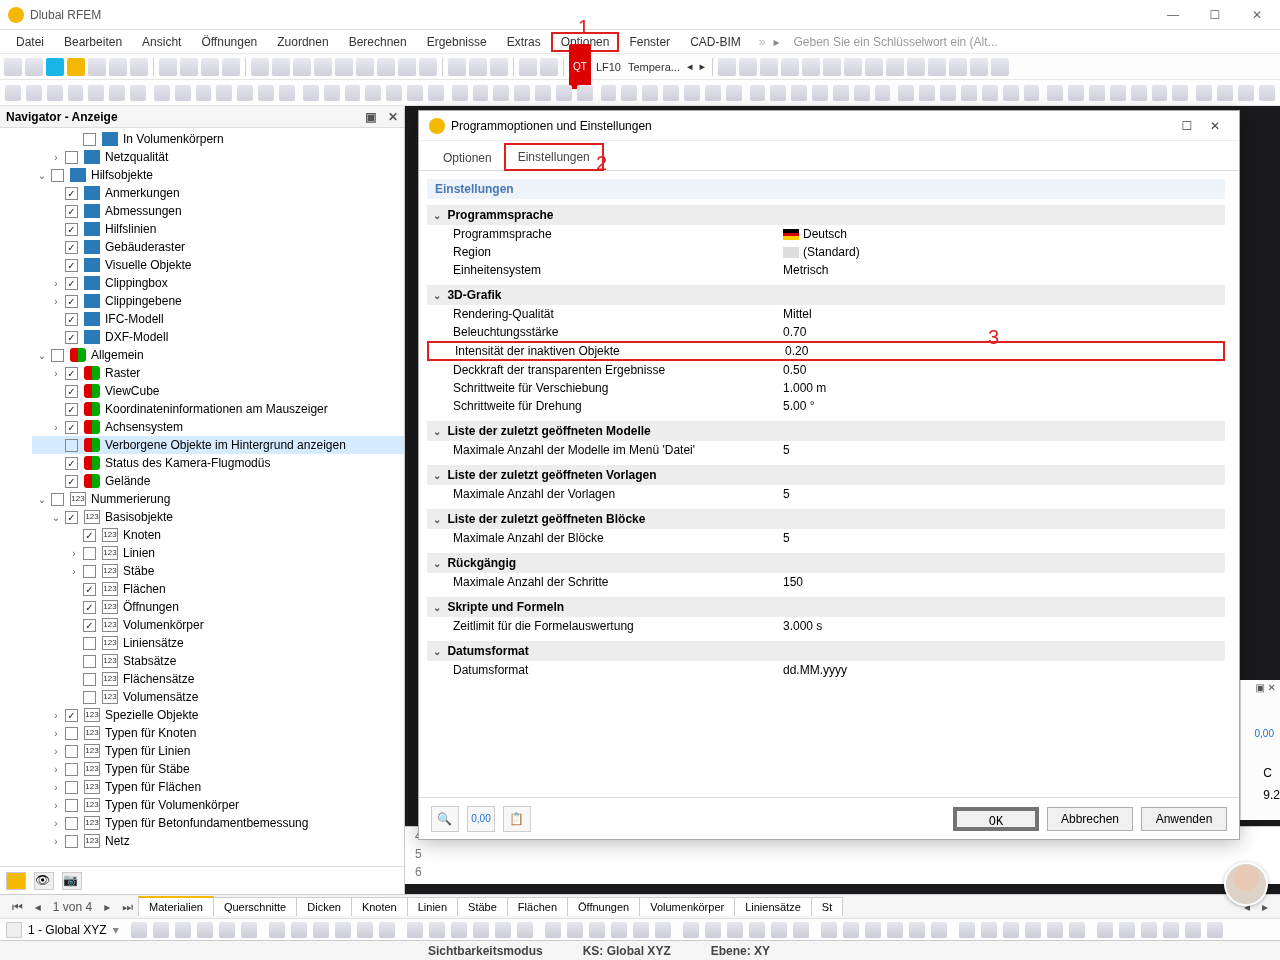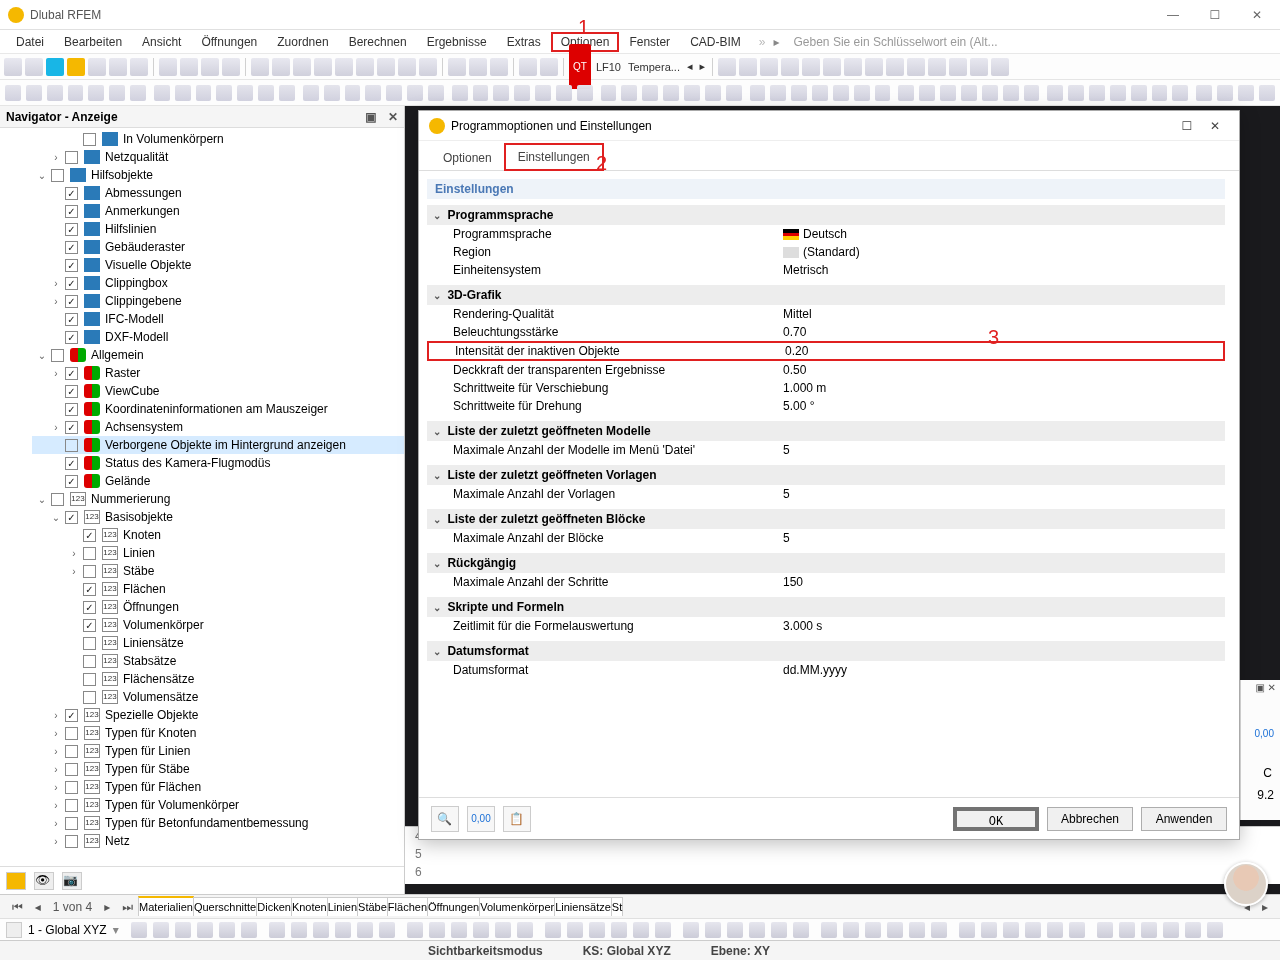--- a/index.html
+++ b/index.html
@@ -76,21 +76,21 @@
 .dlg-foot .spacer{flex:1;}
 .dlg-foot .btn{width:86px;height:24px;border:1px solid #adadad;background:#f0f0f0;text-align:center;line-height:22px;}
 .dlg-foot .btn.primary{border:4px solid #737373;font-family:Liberation Mono, monospace;}
 
 
 .step{position:absolute;color:#e02020;font-size:20px;font-weight:400;}
 
 
 .bottom-tabs{height:24px;background:#f5f5f5;border-top:1px solid #ccc;display:flex;align-items:center;padding:0 6px;gap:0;}
 .bottom-tabs .pg{padding:0 6px;color:#555;}
-.bottom-tabs .btab{padding:3px 0;border:1px solid #ccc;border-bottom:none;background:#fff;margin-left:-1px;font-size:11px;}
+.bottom-tabs .btab{padding:3px 10px;border:1px solid #ccc;border-bottom:none;background:#fff;margin-left:-1px;font-size:11px;}
 .bottom-tabs .btab.active{background:#fff;border-top:2px solid #f5b800;}
 
 .toolbar3{height:22px;background:#fdfdfd;border-top:1px solid #e0e0e0;display:flex;align-items:center;padding:0 6px;gap:6px;}
 .statusbar{height:20px;background:#f5f5f5;border-top:1px solid #ccc;display:flex;align-items:center;padding:0 8px;gap:40px;color:#444;font-size:11px;}
 .statusbar .cell{flex:0 0 auto;font-weight:bold;}
 
 .avatar{position:absolute;right:12px;bottom:54px;width:44px;height:44px;border-radius:50%;background:radial-gradient(circle at 50% 35%, #e8c9b5 38%, #dcd2c8 40%);border:2px solid #fff;box-shadow:0 1px 4px rgba(0,0,0,.3);}
 
 
 .rfrag{position:absolute;right:0;top:680px;width:40px;height:140px;background:#fcfcfc;border-left:1px solid #ccc;}
@@ -272,27 +272,27 @@
         <div class="node ind0">
           <span class="tw">⌄</span>
           <span class="cb"></span>
           <span class="ic blue"></span>
           <span class="lbl">Hilfsobjekte</span>
         </div>
         <div class="node ind1">
           <span class="tw"></span>
           <span class="cb chk"></span>
           <span class="ic blue"></span>
+          <span class="lbl">Anmerkungen</span>
+        </div>
+        <div class="node ind1">
+          <span class="tw"></span>
+          <span class="cb chk"></span>
+          <span class="ic blue"></span>
           <span class="lbl">Abmessungen</span>
-        </div>
-        <div class="node ind1">
-          <span class="tw"></span>
-          <span class="cb chk"></span>
-          <span class="ic blue"></span>
-          <span class="lbl">Anmerkungen</span>
         </div>
         <div class="node ind1">
           <span class="tw"></span>
           <span class="cb chk"></span>
           <span class="ic blue"></span>
           <span class="lbl">Hilfslinien</span>
         </div>
         <div class="node ind1">
           <span class="tw"></span>
           <span class="cb chk"></span>
@@ -715,16 +715,16 @@
 </div>
 
 <div class="step" style="left:578px;top:16px">1</div>
 <div class="step" style="left:596px;top:152px">2</div>
 <div class="step" style="left:988px;top:326px">3</div>
 
 <div class="rfrag">
   <div style="position:absolute;top:2px;right:4px;font-size:10px;color:#555">▣ ✕</div>
   <div style="position:absolute;top:48px;right:6px;color:#1a6fd6;font-size:10px">0,00</div>
   <div style="position:absolute;top:86px;right:8px">C</div>
-  <div style="position:absolute;top:108px;right:6px">9.2</div>
+  <div style="position:absolute;top:108px;right:0">9.2</div>
 </div>
 
 <div class="avatar"></div>
 
 </body></html>

